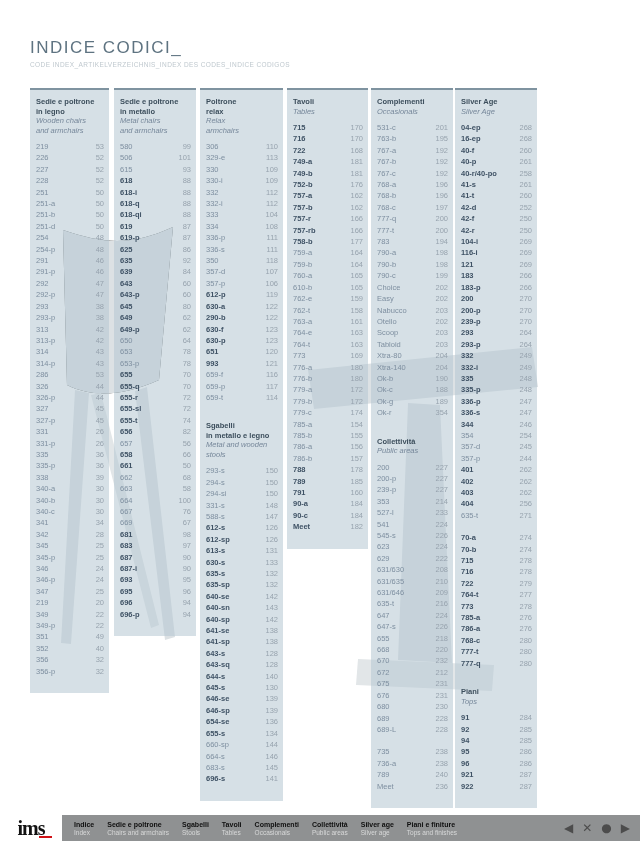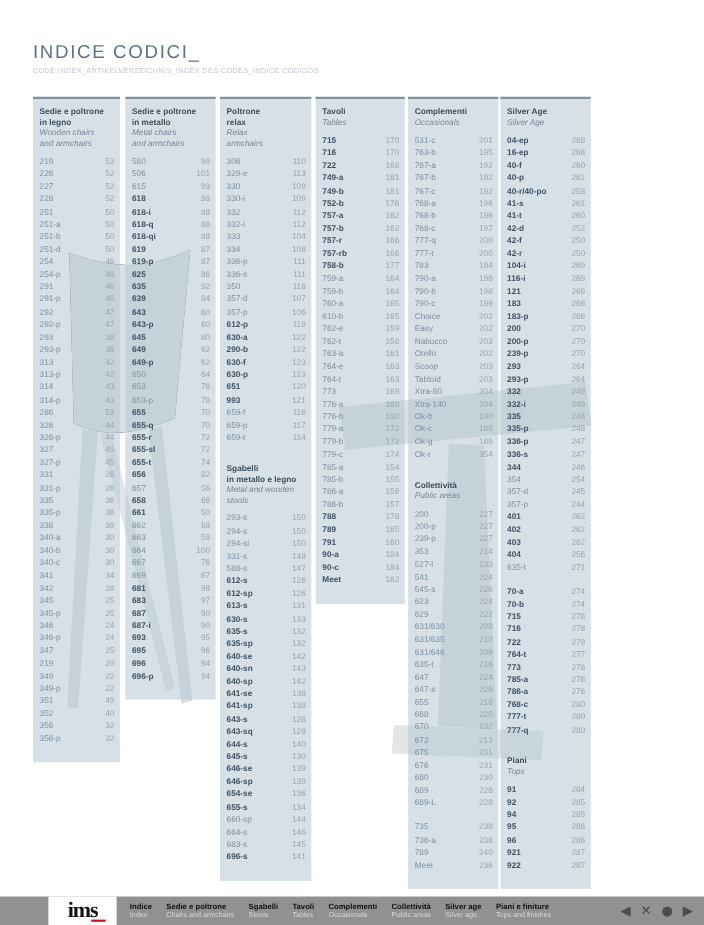--- a/index.html
+++ b/index.html
@@ -17,21 +17,21 @@
   .sec-title-en{font-size:7.5px;font-style:italic;color:#76879a;line-height:9.5px;
                 margin-bottom:6px;white-space:pre-line;}
   .row{display:flex;justify-content:space-between;line-height:11.4px;font-size:7.5px;}
   .gap-row{height:11px;}
   .code{color:#7e8fa0;}
   .code.b{color:#3f5265;font-weight:bold;}
   .num{color:#97a3ae;}
   .footer{position:absolute;left:0;top:815px;width:640px;height:26px;background:#8f9192;
           display:flex;align-items:stretch;z-index:3;}
   .logo{width:62px;background:#ffffff;display:flex;align-items:center;justify-content:center;
-        position:relative;margin-left:44px;}
+        position:relative;}
   .logo-text{font-family:"Liberation Serif",serif;font-weight:bold;font-size:20px;color:#121212;
              letter-spacing:-1px;line-height:1;}
   .logo-accent{position:absolute;right:10px;bottom:3px;width:13px;height:2.5px;background:#d01217;}
   .nav{display:flex;flex:1;align-items:center;padding-left:12px;gap:13px;min-width:0;}
   .nav-item{display:flex;flex-direction:column;justify-content:center;cursor:pointer;white-space:nowrap;}
   .nav-label{font-size:7px;font-weight:bold;color:#0f0f0f;line-height:9px;}
   .nav-sub{font-size:6.5px;color:#d8d9d9;line-height:8px;}
   .controls{display:flex;align-items:center;gap:9px;padding:0 10px;margin-left:auto;}
   .ctrl{color:#4c4c4c;font-size:12px;line-height:1;cursor:pointer;background:none;border:none;
         padding:0;font-family:"DejaVu Sans",sans-serif;}

